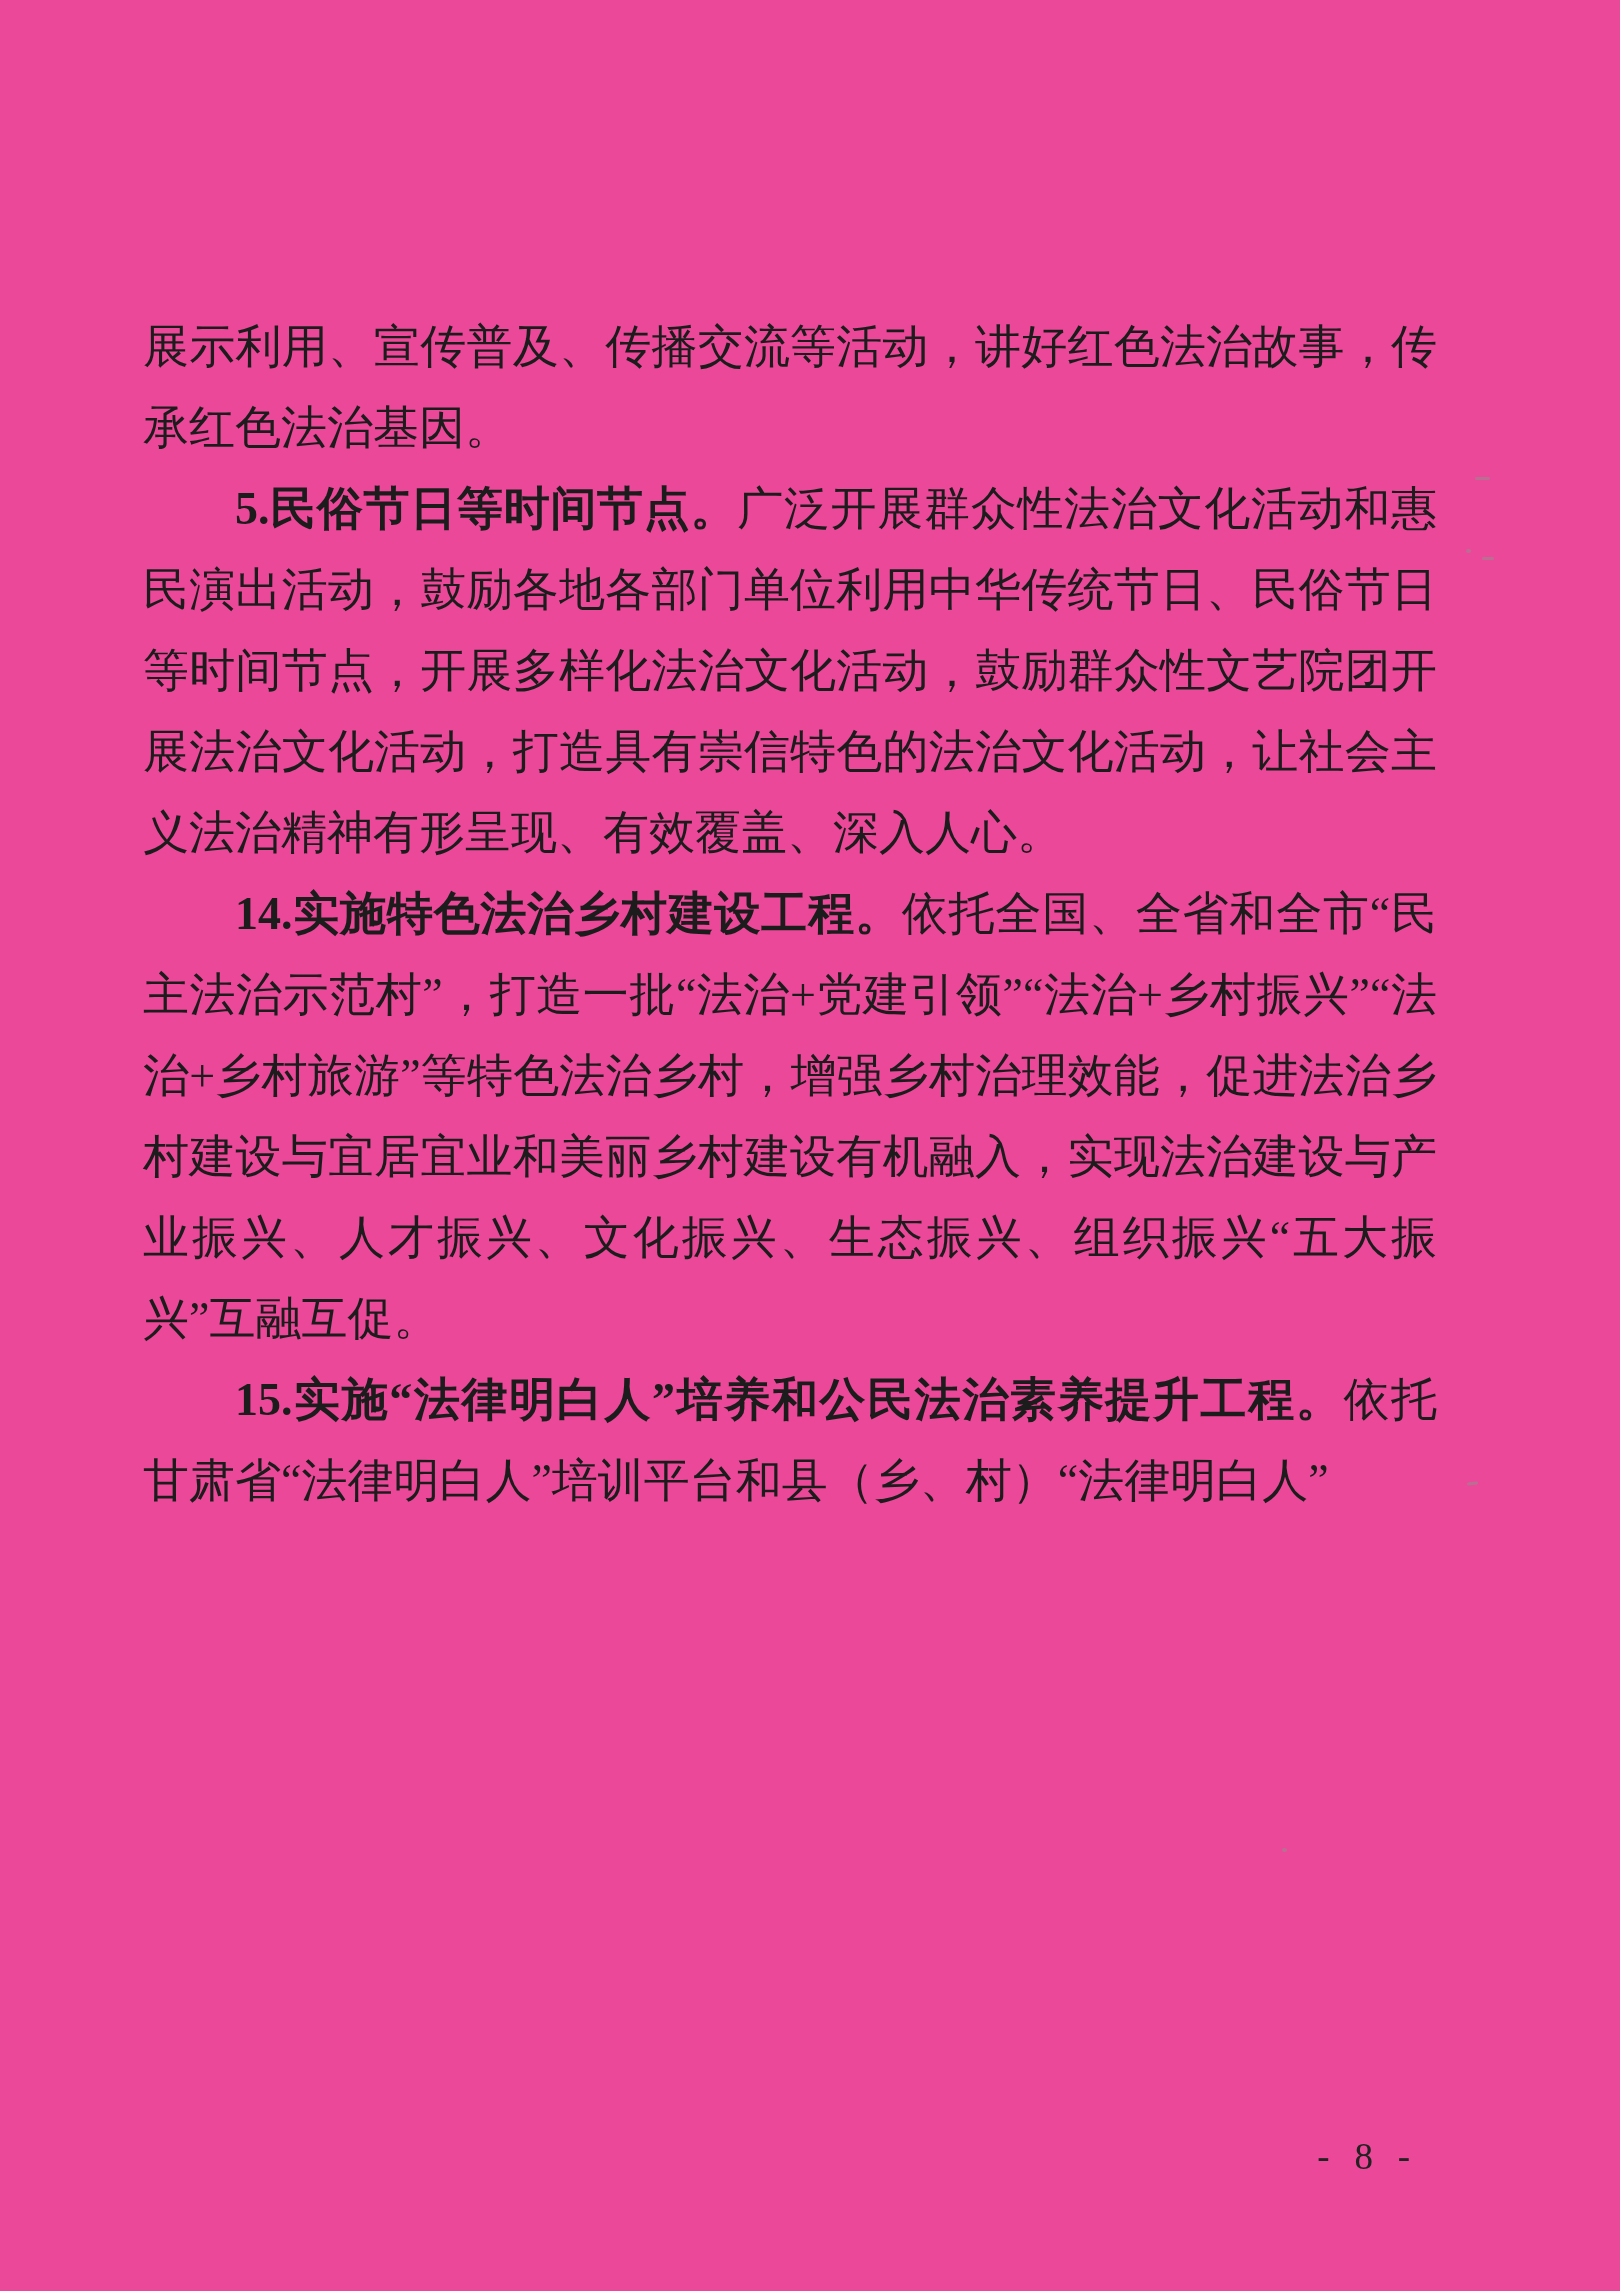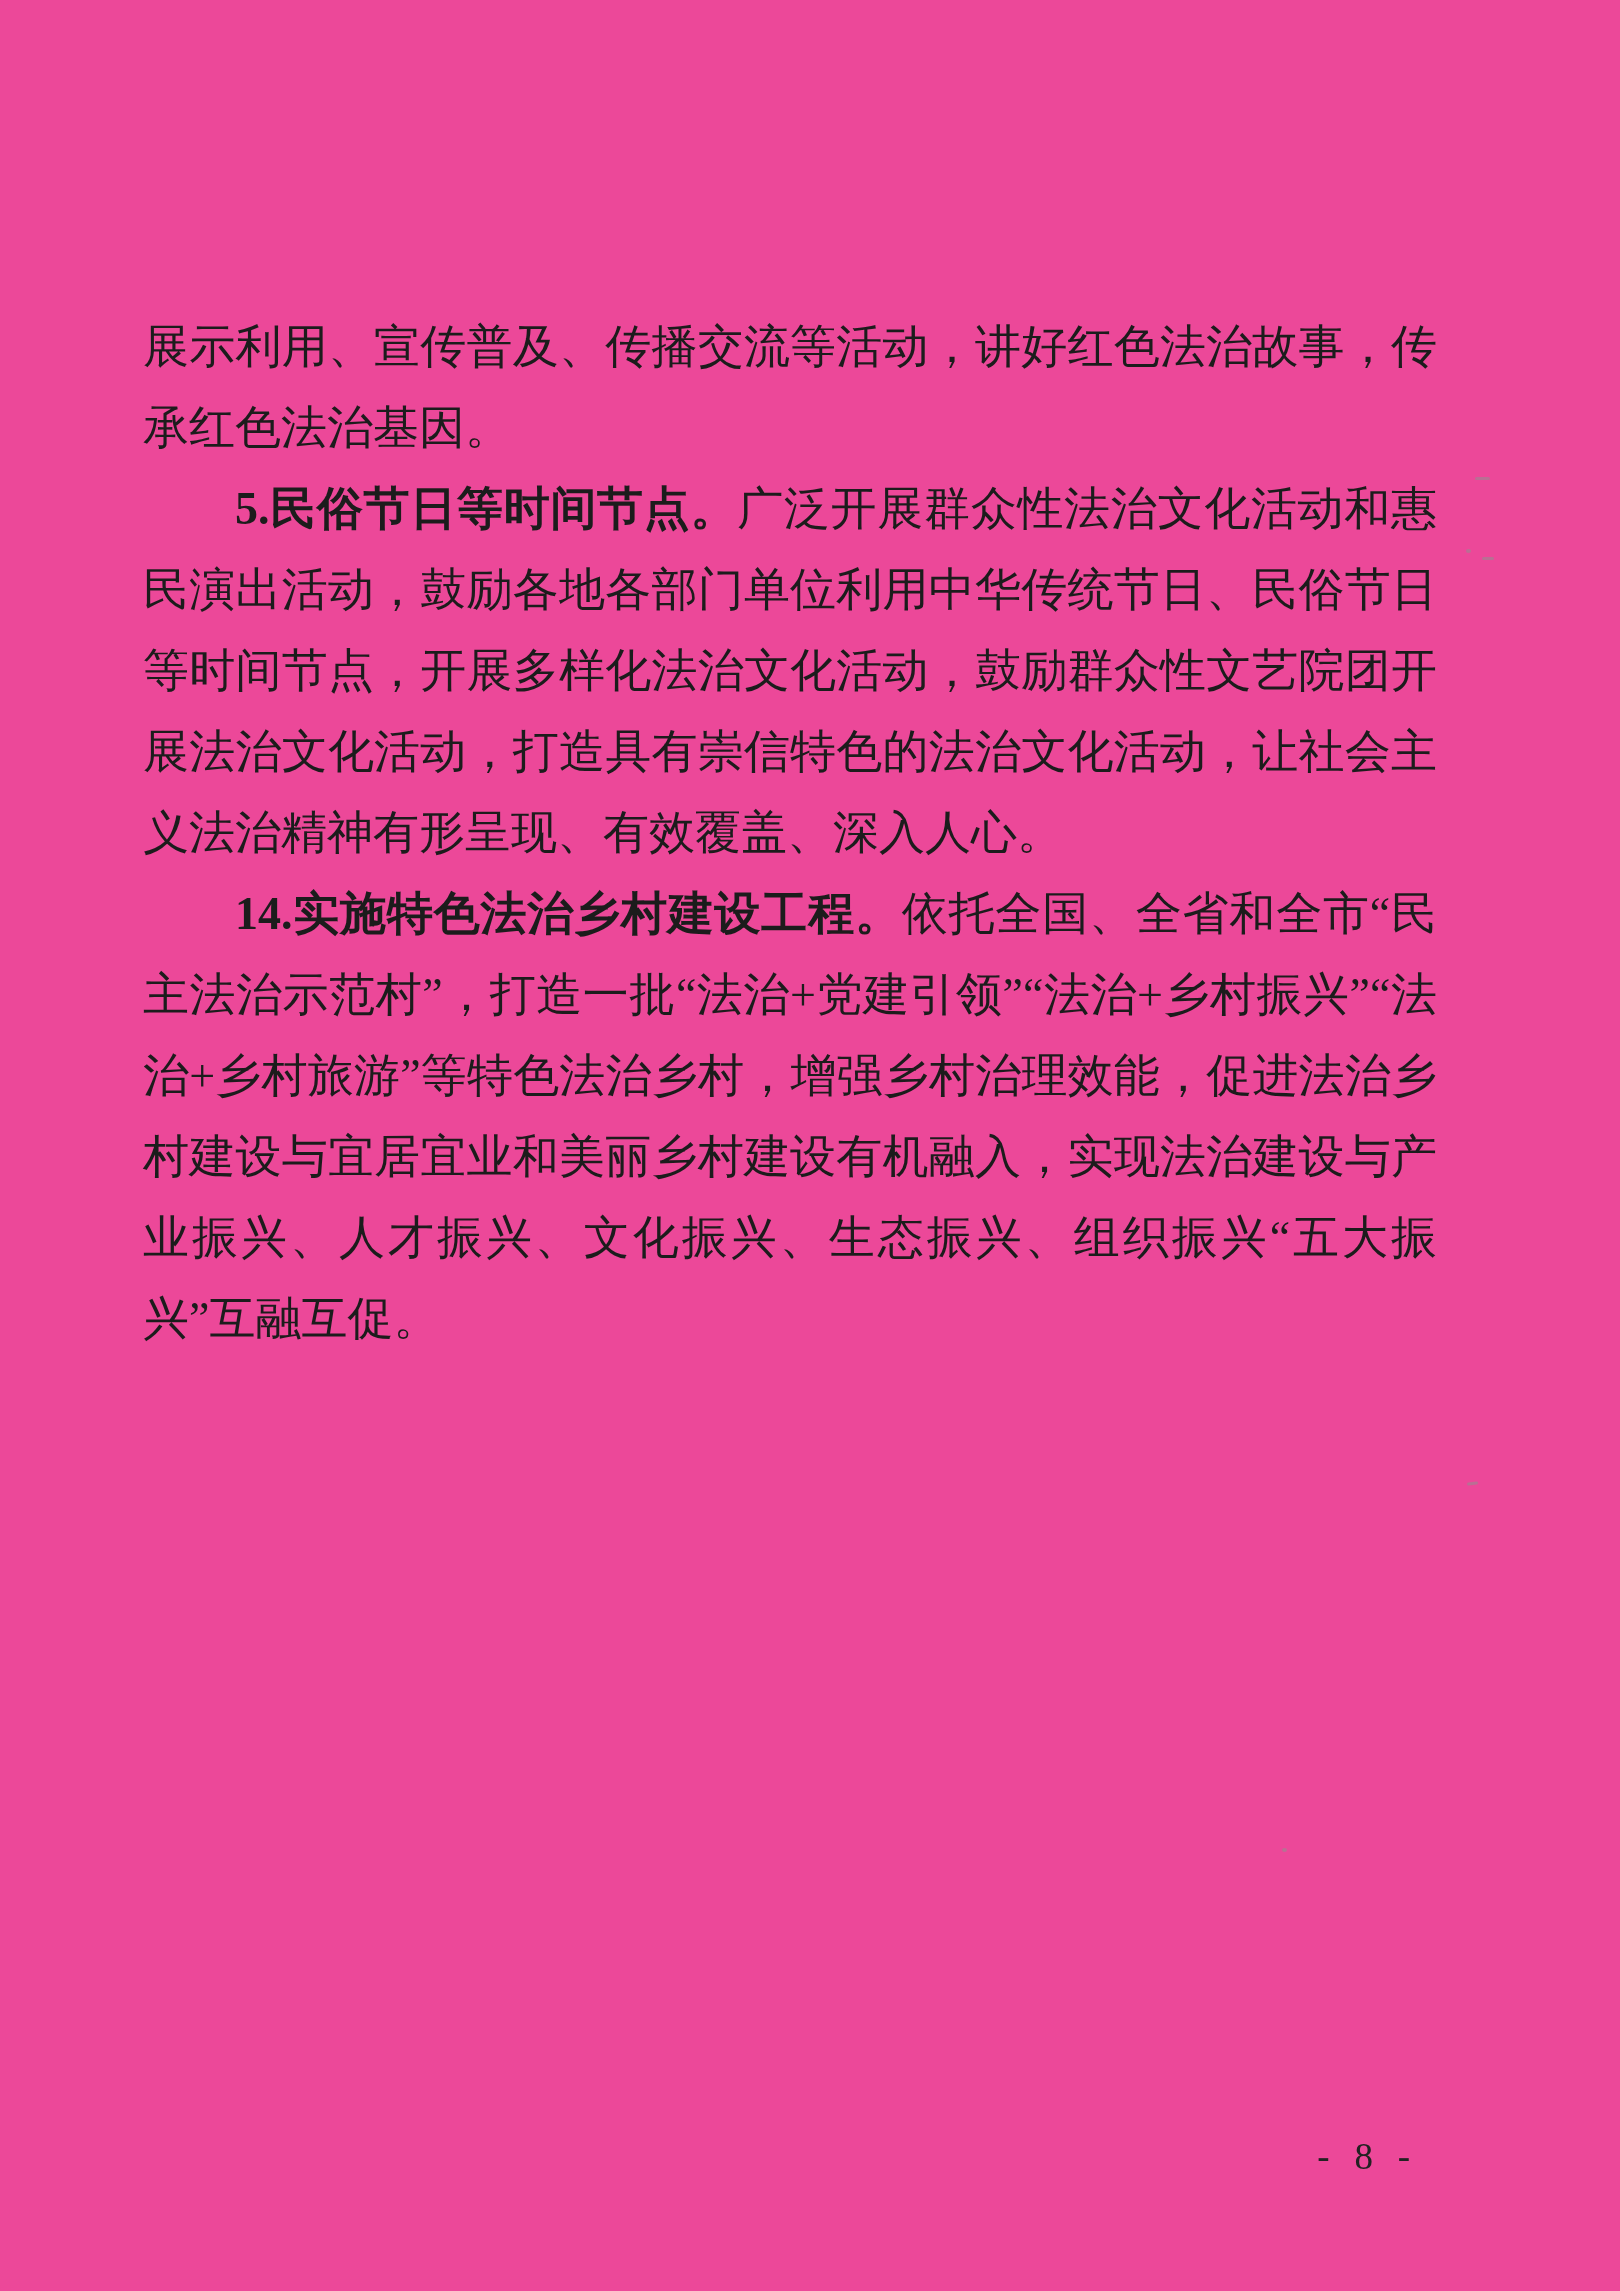--- a/index.html
+++ b/index.html
@@ -68,20 +68,21 @@
   <div class="doc-text">
 
     <p class="no-indent"><span>展示利用、宣传普及、传播交流等活动，讲好红色法治故事，传承红色法治基因。</span></p>
 
     <p><b class="lead"><span>5.</span><span>民俗节日等时间节点。</span></b><span>广泛开展群众性法治文化活动和惠民演出活动，鼓励各地各部门单位利用中华传统节日、民俗节日等时间节点，开展多样化法治文化活动，鼓励群众性文艺院团开展法治文化活动，打造具有崇信特色的法治文化活动，让社会主义法治精神有形呈现、有效覆盖、深入人心。</span></p>
 
 
 
     <p><b class="lead"><span>14.</span><span>实施特色法治乡村建设工程。</span></b><span>依托全国、全省和全市“民主法治示范村”，打造一批“法治+党建引领”“法治+乡村振兴”“法治+乡村旅游”等特色法治乡村，增强乡村治理效能，促进法治乡村建设与宜居宜业和美丽乡村建设有机融入，实现法治建设与产业振兴、人才振兴、文化振兴、生态振兴、组织振兴“五大振兴”互融互促。</span></p>
 
+    <p><b class="lead"><span>15.</span><span>实施“法律明白人”培养和公民法治素养提升工程。</span></b><span>依托甘肃省“法律明白人”培训平台和县（乡、村）“法律明白人”</span></p>
 
   </div>
 
   <div class="page-number"><span>- 8 -</span></div>
 
   <div class="artifact dash" style="left:1475px; top:477px;"></div>
   <div class="artifact dash" style="left:1482px; top:557px; width:11.8px;"></div>
   <div class="artifact dot" style="left:1466px; top:549px;"></div>
   <div class="artifact dash" style="left:1467px; top:1482px; width:10.8px; transform:rotate(-8deg);"></div>
   <div class="artifact dot" style="left:1282px; top:1848px;"></div>

